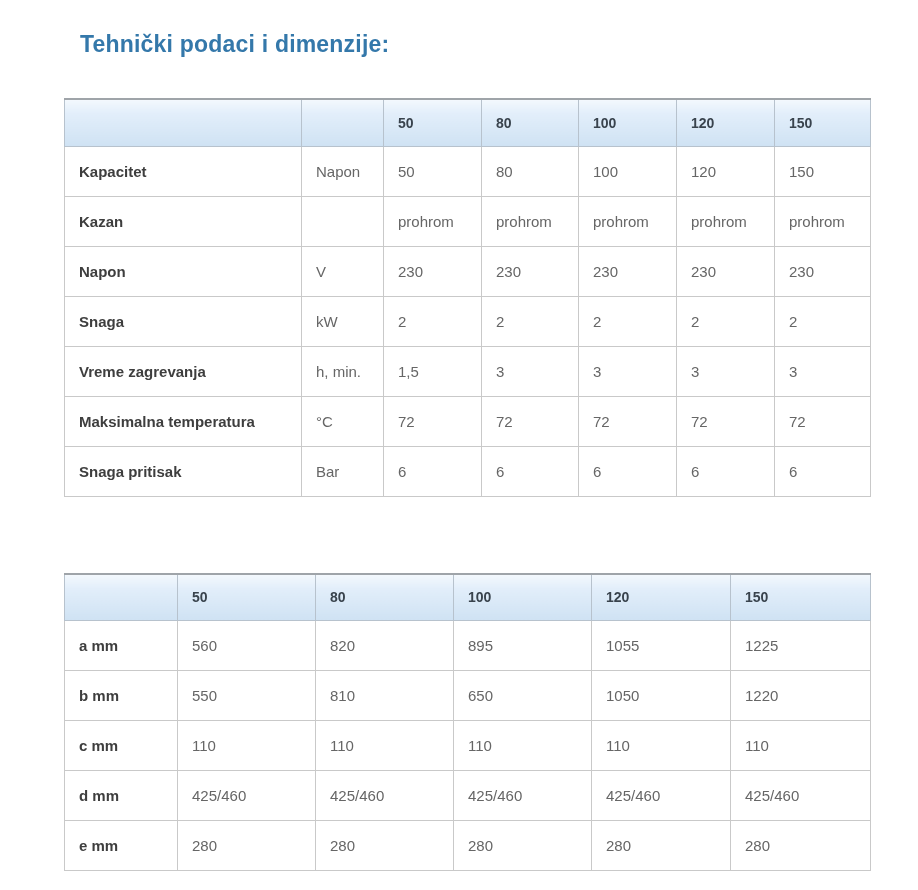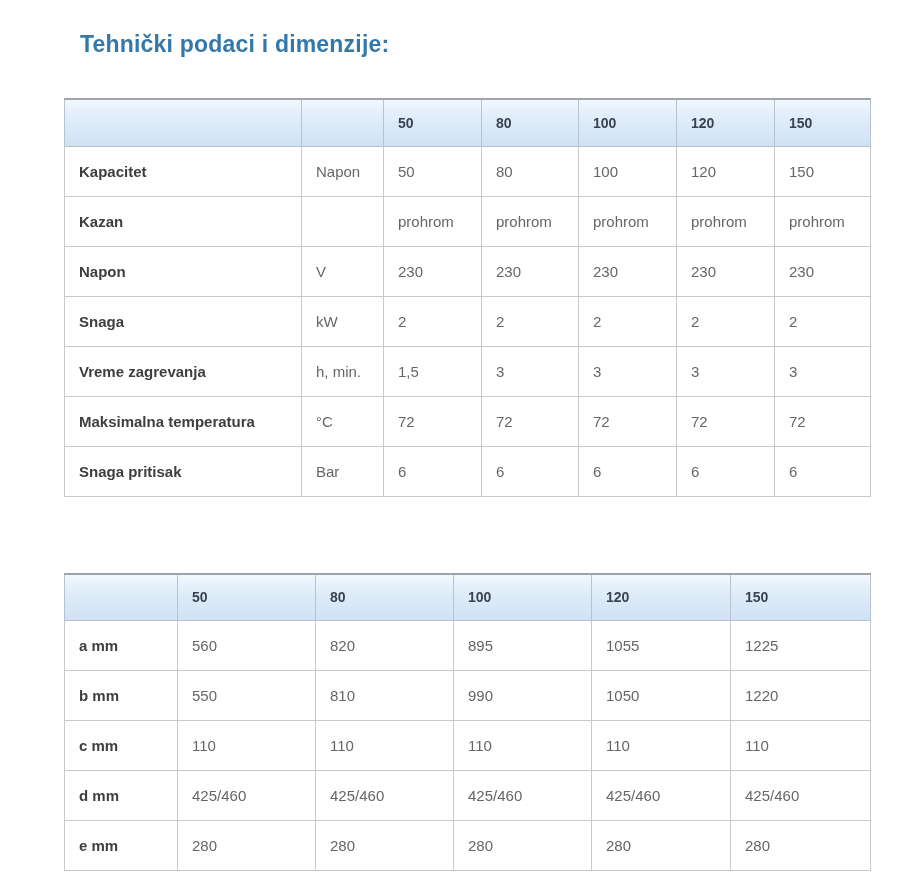--- a/index.html
+++ b/index.html
@@ -184,21 +184,21 @@
           <td>560</td>
           <td>820</td>
           <td>895</td>
           <td>1055</td>
           <td>1225</td>
         </tr>
         <tr>
           <td class="row-label">b mm</td>
           <td>550</td>
           <td>810</td>
-          <td>990</td>
+          <td>650</td>
           <td>1050</td>
           <td>1220</td>
         </tr>
         <tr>
           <td class="row-label">c mm</td>
           <td>110</td>
           <td>110</td>
           <td>110</td>
           <td>110</td>
           <td>110</td>

